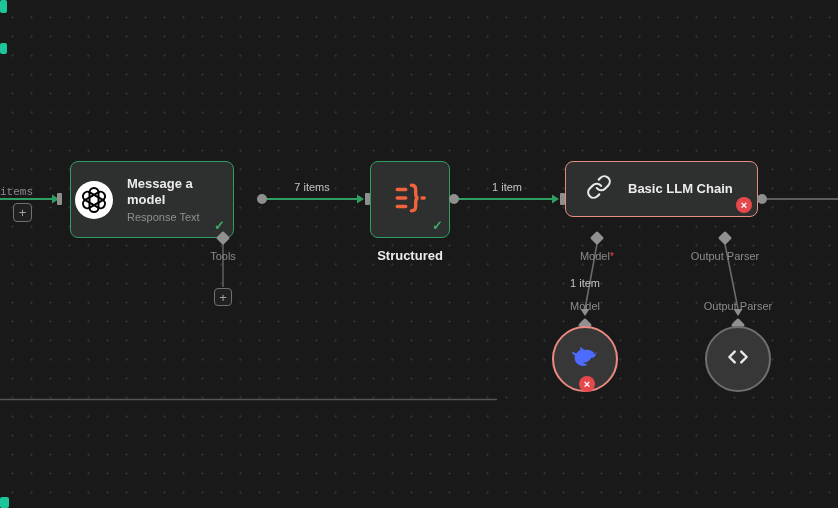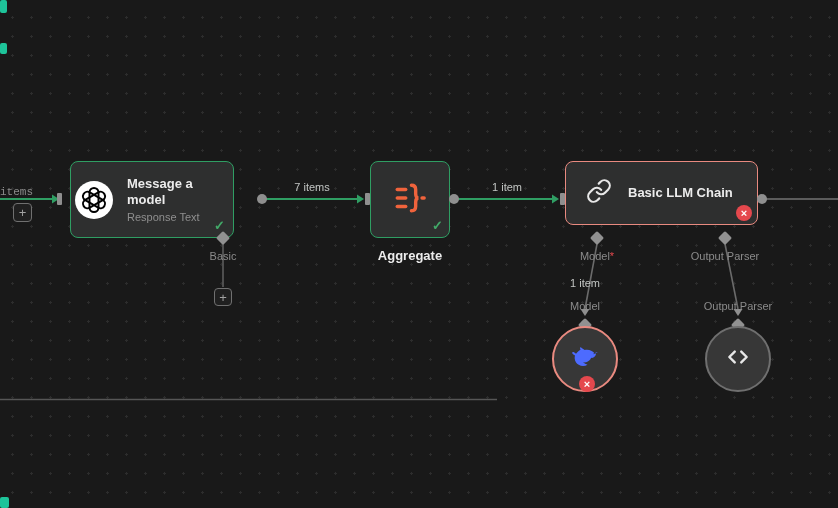--- a/index.html
+++ b/index.html
@@ -85,46 +85,46 @@
     <div class="node-texts" style="width:112px;">
       <div class="node-title">Message a model</div>
       <div class="node-sub">Response Text</div>
     </div>
     <div class="check" style="right:8px;bottom:4px;">✓</div>
   </div>
   <div class="port-bar" style="left:57px;top:193px;"></div>
   <div class="port-circle" style="left:257px;top:194px;"></div>
 
   <div class="diamond" style="left:218px;top:233px;"></div>
-  <div class="lbl" style="left:183px;top:250px;width:80px;">Basic</div>
+  <div class="lbl" style="left:183px;top:250px;width:80px;">Tools</div>
   <div class="plus-btn" style="left:214px;top:288px;width:18px;height:18px;">
     <span>+</span>
   </div>
 
   <div class="lbl light" style="left:282px;top:181px;width:60px;">7 items</div>
 
   <div class="node green" style="left:370px;top:161px;width:80px;height:77px;justify-content:center;">
     <span>
       <svg viewBox="0 0 24 24" width="34" height="34" fill="none" stroke="#f0633c" stroke-width="2.4" stroke-linecap="round">
         <path d="M3 6h6"></path>
           <path d="M3 12h6"></path>
           <path d="M3 18h6"></path>
         <path d="M13 3c2 0 3 1 3 3v3c0 2 1 3 2 3-1 0-2 1-2 3v3c0 2-1 3-3 3"></path>
         <path d="M20.5 12h1.5"></path>
       </svg>
     </span>
     <div class="check" style="right:6px;bottom:4px;">✓</div>
   </div>
   <div class="port-bar" style="left:365px;top:193px;"></div>
   <div class="port-circle" style="left:449px;top:194px;"></div>
-  <div class="node-label" style="left:350px;top:247px;width:120px;">Aggregate</div>
+  <div class="node-label" style="left:350px;top:247px;width:120px;">Structured</div>
 
   <div class="lbl light" style="left:477px;top:181px;width:60px;">1 item</div>
 
-  <div class="node salmon" style="left:565px;top:161px;width:193px;height:64px;padding-left:20px;">
+  <div class="node salmon" style="left:565px;top:161px;width:193px;height:56px;padding-left:20px;">
     <span>
       <svg viewBox="0 0 24 24" width="26" height="26" fill="none" stroke="#e8e8e8" stroke-width="2" stroke-linecap="round" stroke-linejoin="round">
         <path d="M10 13a5 5 0 0 0 7.54.54l3-3a5 5 0 0 0-7.07-7.07l-1.72 1.71"></path>
         <path d="M14 11a5 5 0 0 0-7.54-.54l-3 3a5 5 0 0 0 7.07 7.07l1.71-1.71"></path>
       </svg>
     </span>
     <div class="node-title" style="margin-left:16px;">Basic LLM Chain</div>
     <div class="badge" style="right:5px;bottom:3px;">×</div>
   </div>
   <div class="port-bar" style="left:560px;top:193px;"></div>

